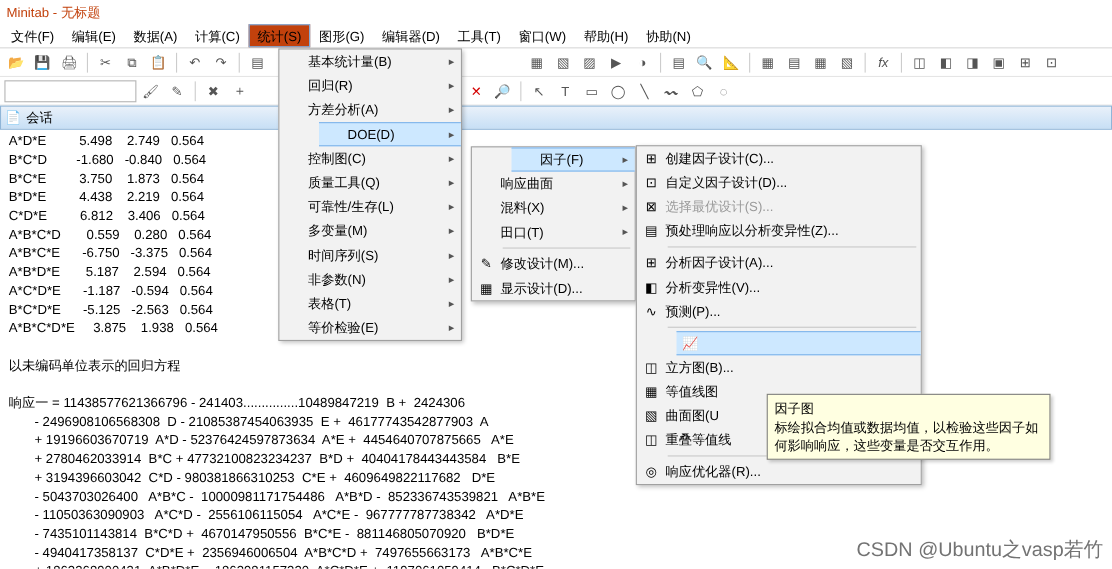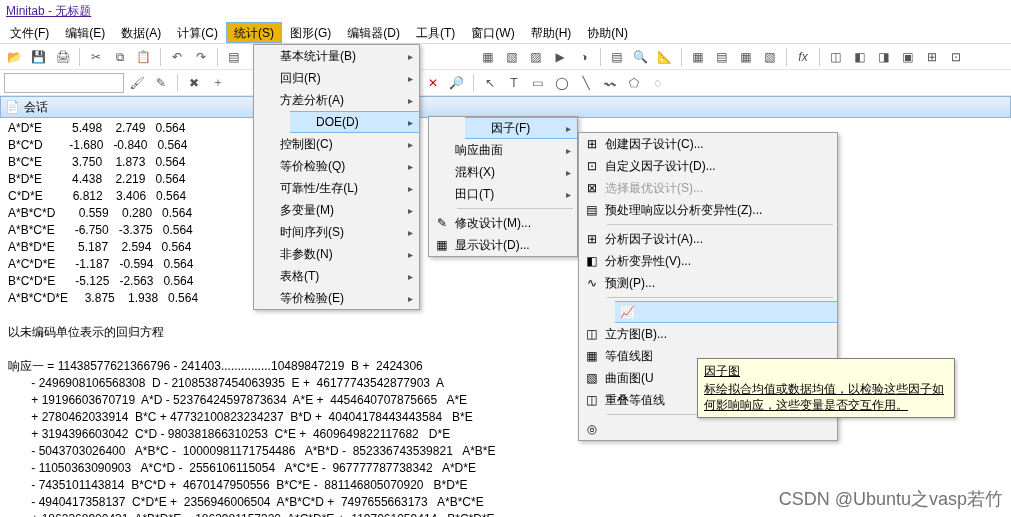--- a/index.html
+++ b/index.html
@@ -1,37 +1,37 @@
 <!DOCTYPE html>
 <html><head>
 <meta charset="utf-8">
 <style>
 * { margin:0; padding:0; box-sizing:border-box; font-family:"Microsoft YaHei","SimSun",Arial,sans-serif; }
 body { width:1011px; height:517px; background:#fff; overflow:hidden; position:relative; font-size:12px; }
-.title-bar { height:22px; line-height:22px; padding-left:6px; background:#fff; color:#4c1d95;text-decoration:underline; }
+.title-bar { height:22px; line-height:22px; padding-left:6px; background:#fff; color:#c2410c; }
 .menu-bar { height:22px; line-height:22px; background:#fff; border-bottom:1px solid #d8d8d8; display:flex; padding-left:2px; }
 .menu-bar .mi { padding:0 8px; cursor:default; }
-.menu-bar .mi.open { background:#eab308; border:1px solid #7eb4ea; line-height:20px; padding:0 7px; }
+.menu-bar .mi.open { background:#c2410c; border:1px solid #7eb4ea; line-height:20px; padding:0 7px; }
 .toolbar-row { height:26px; display:flex; align-items:center; padding-left:4px; border-bottom:1px solid #e5e5e5; gap:2px; }
 .tb-btn { width:22px; height:22px; display:flex; align-items:center; justify-content:center; font-size:12px; color:#555; }
 .tb-sep { width:1px; height:18px; background:#ccc; margin:0 3px; }
 .session-bar { height:22px; line-height:22px; background:linear-gradient(#e9f1fa,#c7dff5); border:1px solid #8fb5d8; padding-left:4px; display:flex; align-items:center; gap:4px; }
 .data-area { padding:4px 8px; font-family:Consolas,"Courier New",monospace; font-size:12px; line-height:16px; white-space:pre; color:#000; position:relative; top:-2px;}
 .dd { position:absolute; background:#f2f2f2; border:1px solid #a0a0a0; box-shadow:2px 2px 4px rgba(0,0,0,.25); }
 .dd .row { height:22px; display:flex; align-items:center; position:relative; }
 .dd .row .ico { width:26px; display:flex; align-items:center; justify-content:center; }
 .dd .row .lbl { flex:1; padding-right:18px; }
 .dd .row.arrow::after { content:"▸"; position:absolute; right:6px; font-size:10px; color:#555; }
 .dd .row.hl { background:#cde8ff; border-top:1px solid #7eb4ea; border-bottom:1px solid #7eb4ea;margin-left:36px; }
 .dd .sep { height:1px; background:#c8c8c8; margin:3px 4px 3px 28px; }
 .dd.main { left:253px; top:44px; width:167px; }
-.dd.doe  { left:428px; top:116px; width:150px; }
+.dd.doe  { left:428px; top:133px; width:150px; }
 .dd.factor { left:578px; top:132px; width:260px; }
 .dd.factor .row.disabled .lbl { color:#9a9a9a; }
-.tooltip { position:absolute; left:697px; top:358px; width:258px; background:#ffffe1; border:1px solid #808080; padding:4px 6px; font-size:12px; line-height:16px; box-shadow:2px 2px 3px rgba(0,0,0,.2);text-decoration:underline; }
+.tooltip { position:absolute; left:697px; top:358px; width:258px; background:#ffffe1; border:1px solid #808080; padding:4px 6px; font-size:12px; line-height:16px; box-shadow:2px 2px 3px rgba(0,0,0,.2); }
 .tooltip .tt-title { font-weight:normal; margin-bottom:2px; }
 .watermark { position:absolute; right:8px; bottom:6px; color:#737373; font-size:18px; }
 </style>
 </head>
 <body>
 
 <div class="title-bar"><span>Minitab - 无标题</span></div>
 
 <div class="menu-bar">
   <div class="mi"><span>文件(F)</span></div>
@@ -157,21 +157,21 @@
   <div class="row arrow hl">
       <div class="ico"></div>
       <div class="lbl">DOE(D)</div>
     </div>
   <div class="row arrow">
       <div class="ico"></div>
       <div class="lbl">控制图(C)</div>
     </div>
   <div class="row arrow">
       <div class="ico"></div>
-      <div class="lbl">等价检验(Q)</div>
+      <div class="lbl">质量工具(Q)</div>
     </div>
   <div class="row arrow">
       <div class="ico"></div>
       <div class="lbl">可靠性/生存(L)</div>
     </div>
   <div class="row arrow">
       <div class="ico"></div>
       <div class="lbl">多变量(M)</div>
     </div>
   <div class="row arrow">
@@ -266,20 +266,21 @@
       <div class="ico">▧</div>
       <div class="lbl">曲面图(U</div>
     </div>
   <div class="row">
       <div class="ico">◫</div>
       <div class="lbl">重叠等值线</div>
     </div>
   <div class="sep"></div>
   <div class="row">
       <div class="ico">◎</div>
+      <div class="lbl">响应优化器(R)...</div>
     </div>
 </div>
 
 <div class="tooltip">
   <div class="tt-title">因子图</div>
   <div>标绘拟合均值或数据均值，以检验这些因子如何影响响应，这些变量是否交互作用。</div>
 </div>
 
 <div class="watermark">CSDN @Ubuntu之vasp若竹</div>
 

